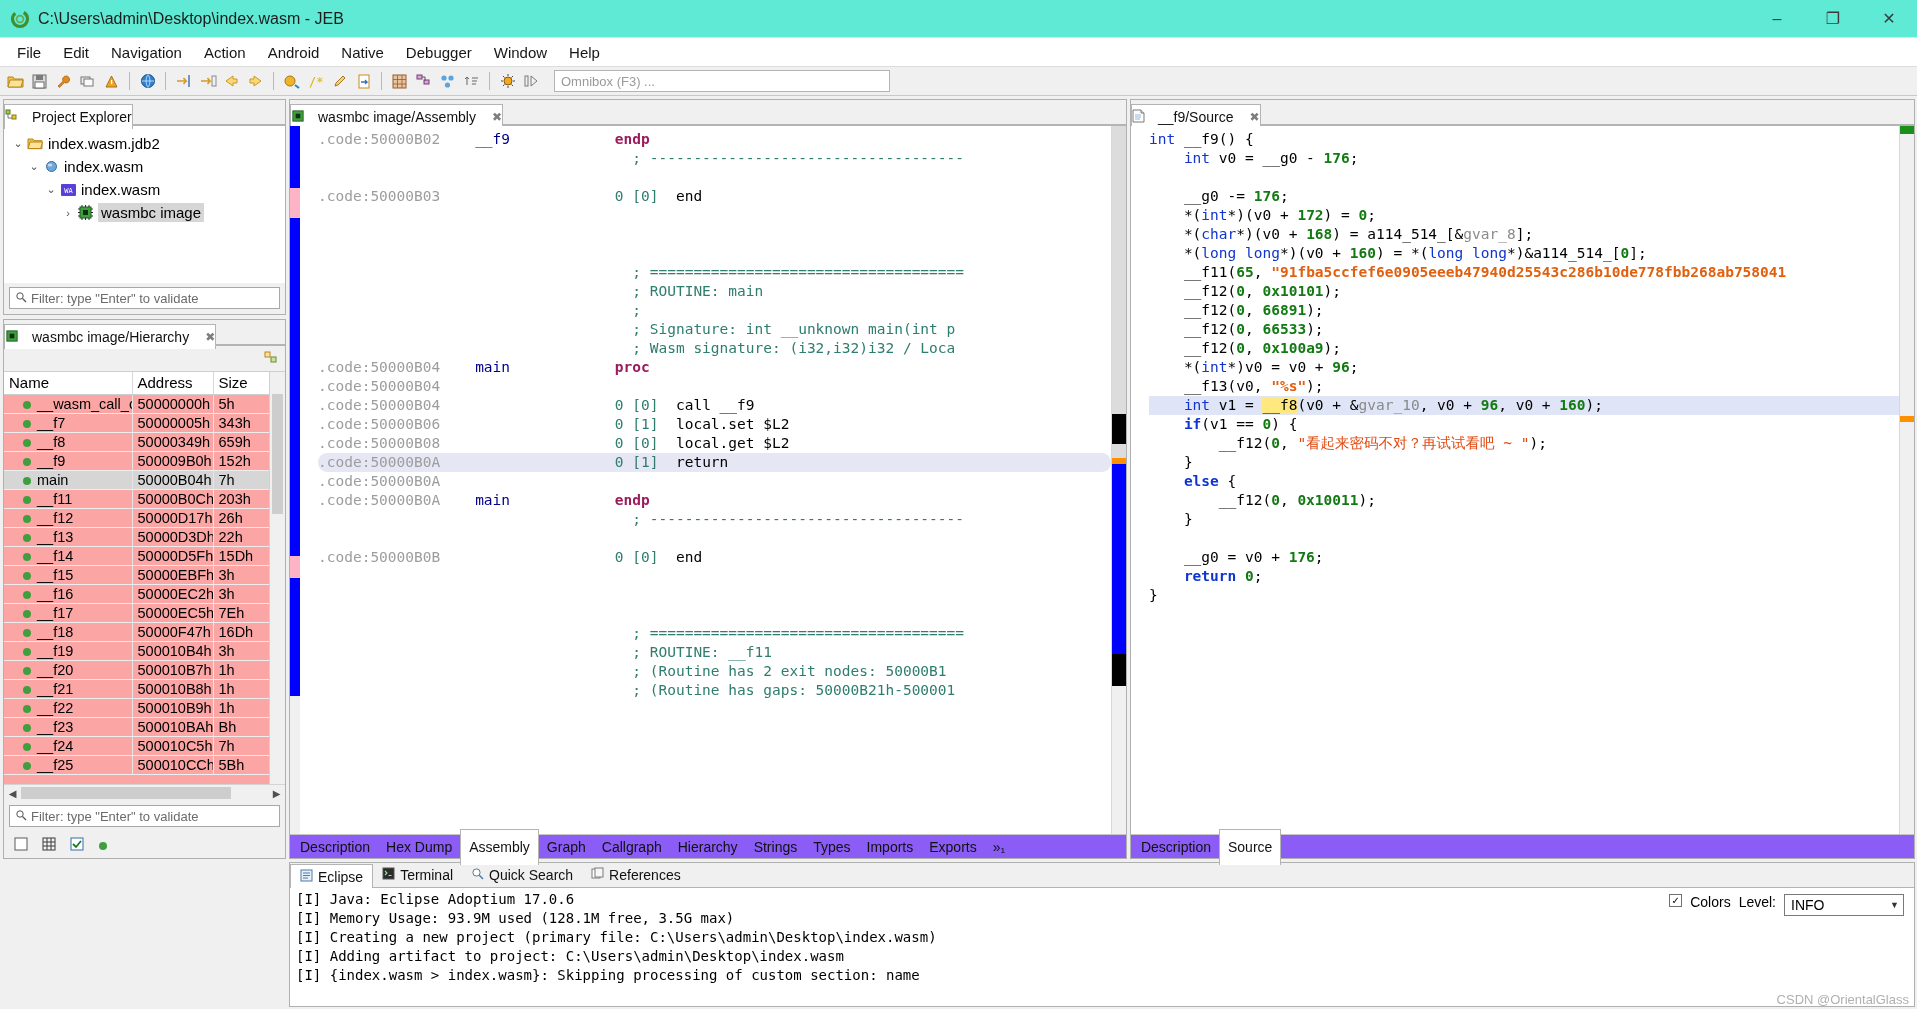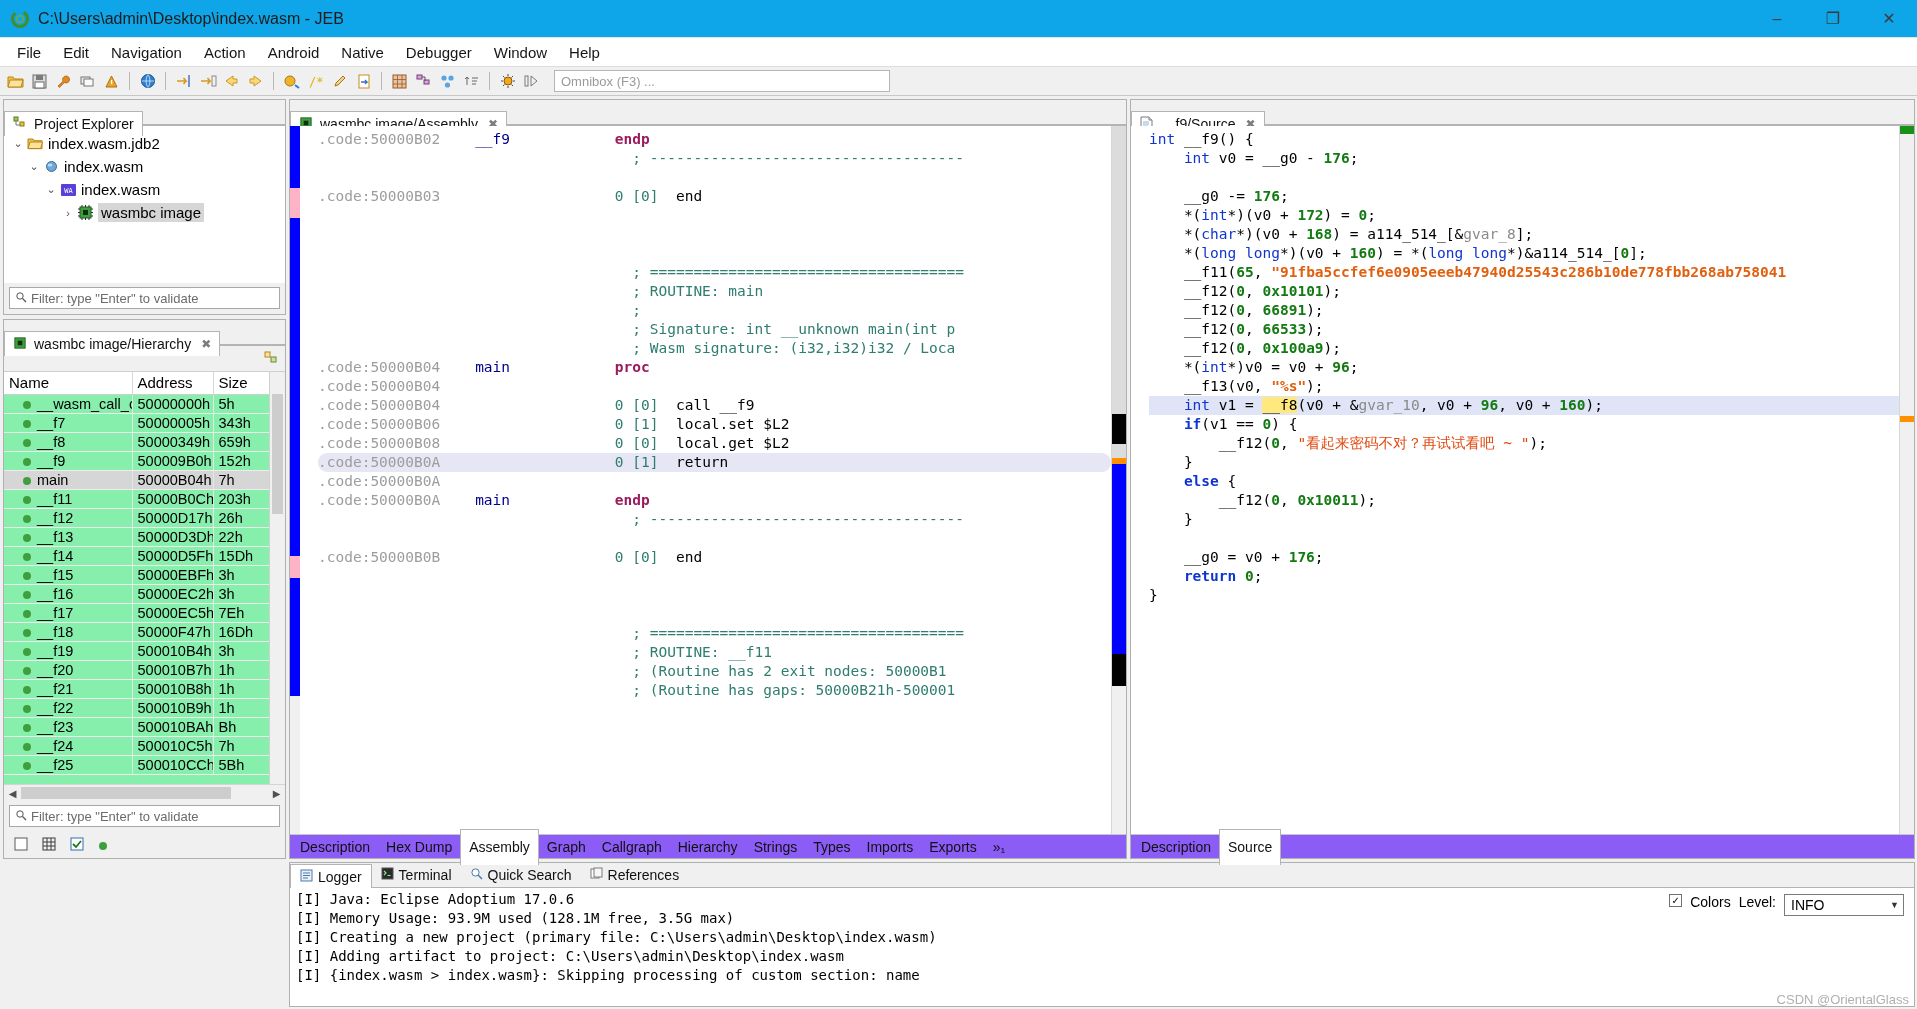--- a/index.html
+++ b/index.html
@@ -9,21 +9,21 @@
     overflow: hidden;
     font-family: "Liberation Sans", sans-serif;
     font-size: 15px;
     background: #f0f0f0;
     color: #000;
   }
   .app { width: 1917px; height: 1009px; display: flex; flex-direction: column; background: #f0f0f0; }
 
   
   .titlebar {
-    height: 38px; background: #0ea5e9; display: flex; align-items: center;
+    height: 38px; background: #5eead4; display: flex; align-items: center;
     border-bottom: 1px solid #e4e4e4; flex: 0 0 38px;
   }
   .title-icon { margin: 0 8px 0 10px; width: 20px; height: 20px; position: relative; }
   .title-text { font-size: 16px; color: #1c1c1c; }
   .win-btns { margin-left: auto; display: flex; height: 38px; }
   .win-btn {
     width: 56px; height: 38px; display: flex; align-items: center; justify-content: center;
     font-size: 16px; color: #3b3b3b;
   }
 
@@ -54,43 +54,43 @@
   .center-col { flex: 1 1 auto; display: flex; flex-direction: column; min-width: 0; }
   .right-col { flex: 1 1 auto; display: flex; flex-direction: column; min-width: 0; }
 
   
   .panel { display: flex; flex-direction: column; border: 1px solid #b0b0b0; background: #fff; min-height: 0; }
   .panel-tabs {
     display: flex; align-items: flex-end; background: #f0f0f0; height: 26px;
     border-bottom: 1px solid #b4b4b4; flex: 0 0 26px;
   }
   .ptab {
-    display: flex; align-items: center; gap: 7px; height: 25px; padding: 0 8px;
+    display: flex; align-items: center; gap: 13px; height: 25px; padding: 0 0;
     font-size: 14px; background: #fff; border: 1px solid #b4b4b4; border-bottom: none;
-    position: relative; top: 11px; color: #101010;
+    position: relative; top: 4px; color: #101010;
   }
   .ptab .x { color: #7d7d7d; font-size: 12px; margin-left: 3px; }
   .ptab-filler { flex: 1 1 auto; border-bottom: 1px solid #b4b4b4; height: 25px; }
 
   
   .tree { flex: 1 1 auto; background: #fff; padding: 6px 0 0 0; overflow: hidden; font-size: 15px; }
   .tnode { display: flex; align-items: center; height: 23px; padding-left: 6px; white-space: nowrap; }
   .tnode .arrow { width: 16px; text-align: center; color: #555; font-size: 11px; }
   .tnode .tico { width: 18px; display: inline-flex; align-items: center; justify-content: center; margin-right: 4px; }
   .tnode.sel .lbl { background: #d6d6d6; padding: 1px 3px; }
 
   .filter-wrap { padding: 4px 5px 5px 5px; background: #f0f0f0; flex: 0 0 auto; }
   .filter-box {
     height: 22px; border: 1px solid #a8a8a8; background: #fff; display: flex; align-items: center;
     padding: 0 5px; font-size: 13px; color: #6b6b6b; gap: 4px;
   }
 
   
   .hier-toolbar { height: 26px; background: #f0f0f0; border-bottom: 1px solid #cfcfcf; display: flex; align-items: center; justify-content: flex-end; padding-right: 6px; }
-  .tbl-wrap { flex: 1 1 auto; overflow: hidden; position: relative; background: #86efac; display: flex; }
+  .tbl-wrap { flex: 1 1 auto; overflow: hidden; position: relative; background: #fca5a5; display: flex; }
   table.hier { border-collapse: collapse; width: 100%; font-size: 14.5px; table-layout: fixed; }
   table.hier th {
     text-align: left; font-weight: normal; background: #fff; border-bottom: 1px solid #cfcfcf;
     border-right: 1px solid #d8d8d8; padding: 2px 5px; height: 22px; font-size: 15px;
   }
   table.hier td {
     border-bottom: 1px solid #ededed; border-right: 1px solid #e6e6e6;
     padding: 1px 5px; height: 18.8px; white-space: nowrap; overflow: hidden;
   }
   table.hier tr.sel td { background: #d6d6d6; }
@@ -679,21 +679,21 @@
 
   <div class="dock">
     <div class="dock-tabs">
       <div class="dtab active">
         <span>
           <svg width="13" height="13" viewBox="0 0 13 13">
               <rect x="1" y="1" width="11" height="11" fill="#e8f0fa" stroke="#4a7aa8"></rect>
               <path d="M3 4h7M3 6.5h7M3 9h5" stroke="#4a7aa8"></path>
             </svg>
         </span>
-        <span>Logger</span>
+        <span>Eclipse</span>
       </div>
       <div class="dtab">
         <span>
           <svg width="13" height="13" viewBox="0 0 13 13">
               <rect x="1" y="1" width="11" height="11" fill="#2b2b2b" stroke="#555"></rect>
               <path d="M3 4l2 2-2 2M6.5 8.5h3" stroke="#8cf08c" stroke-width="1.1" fill="none"></path>
             </svg>
         </span>
         <span>Terminal</span>
       </div>

